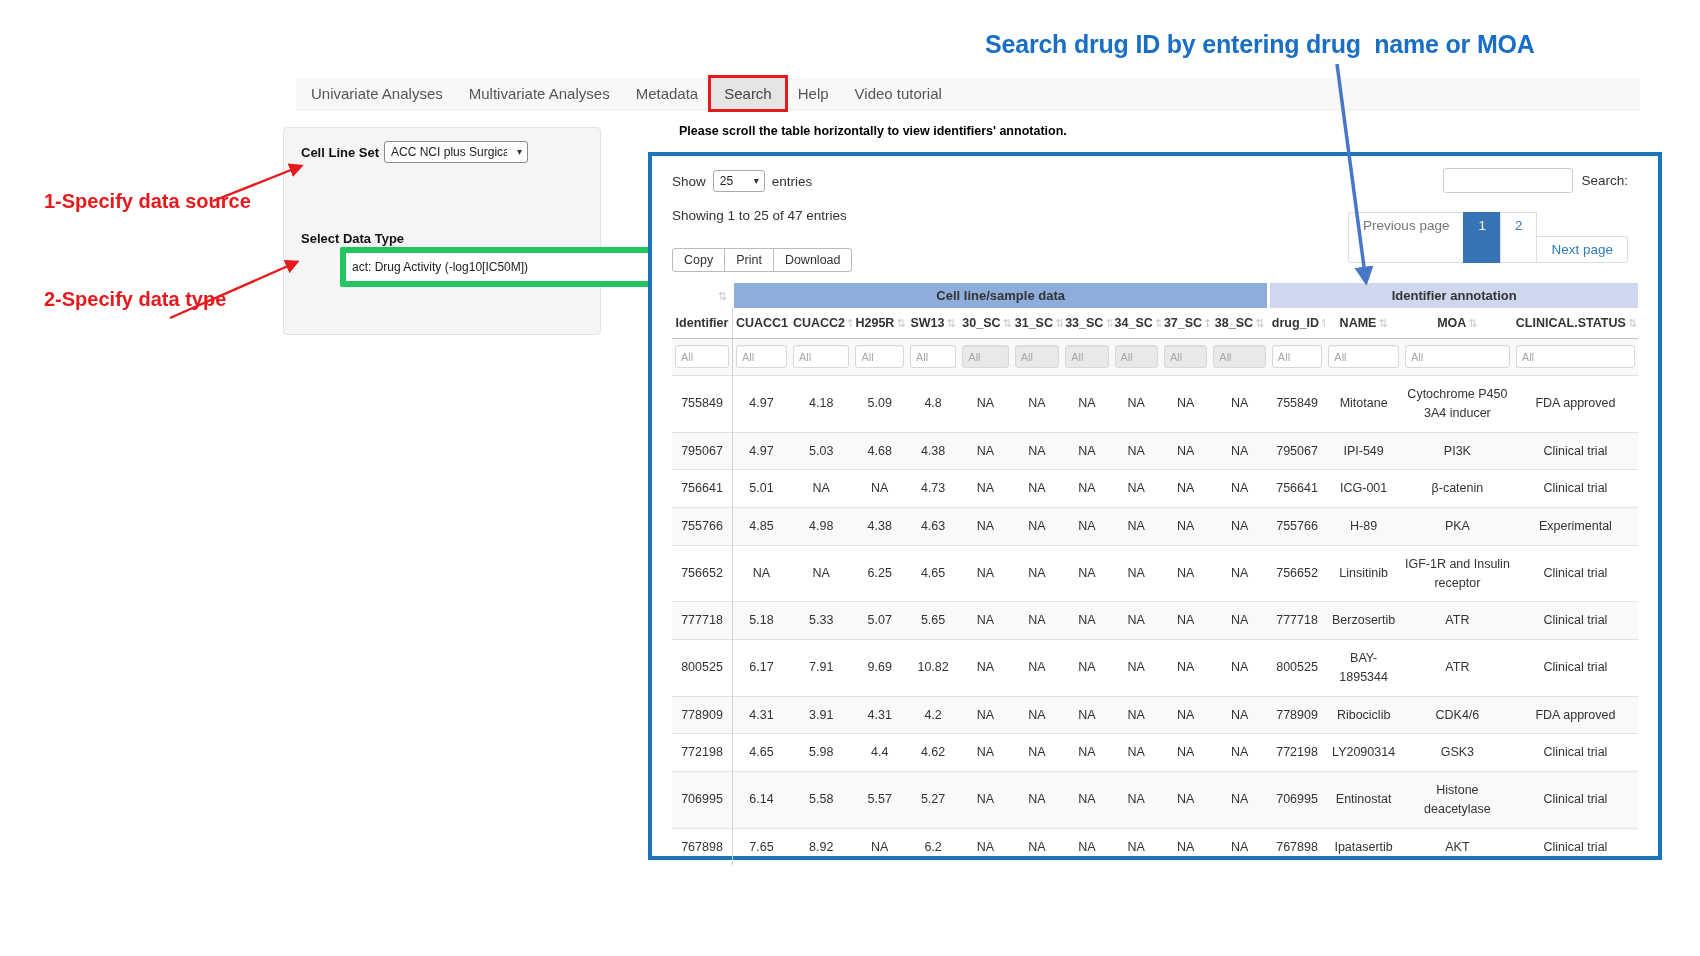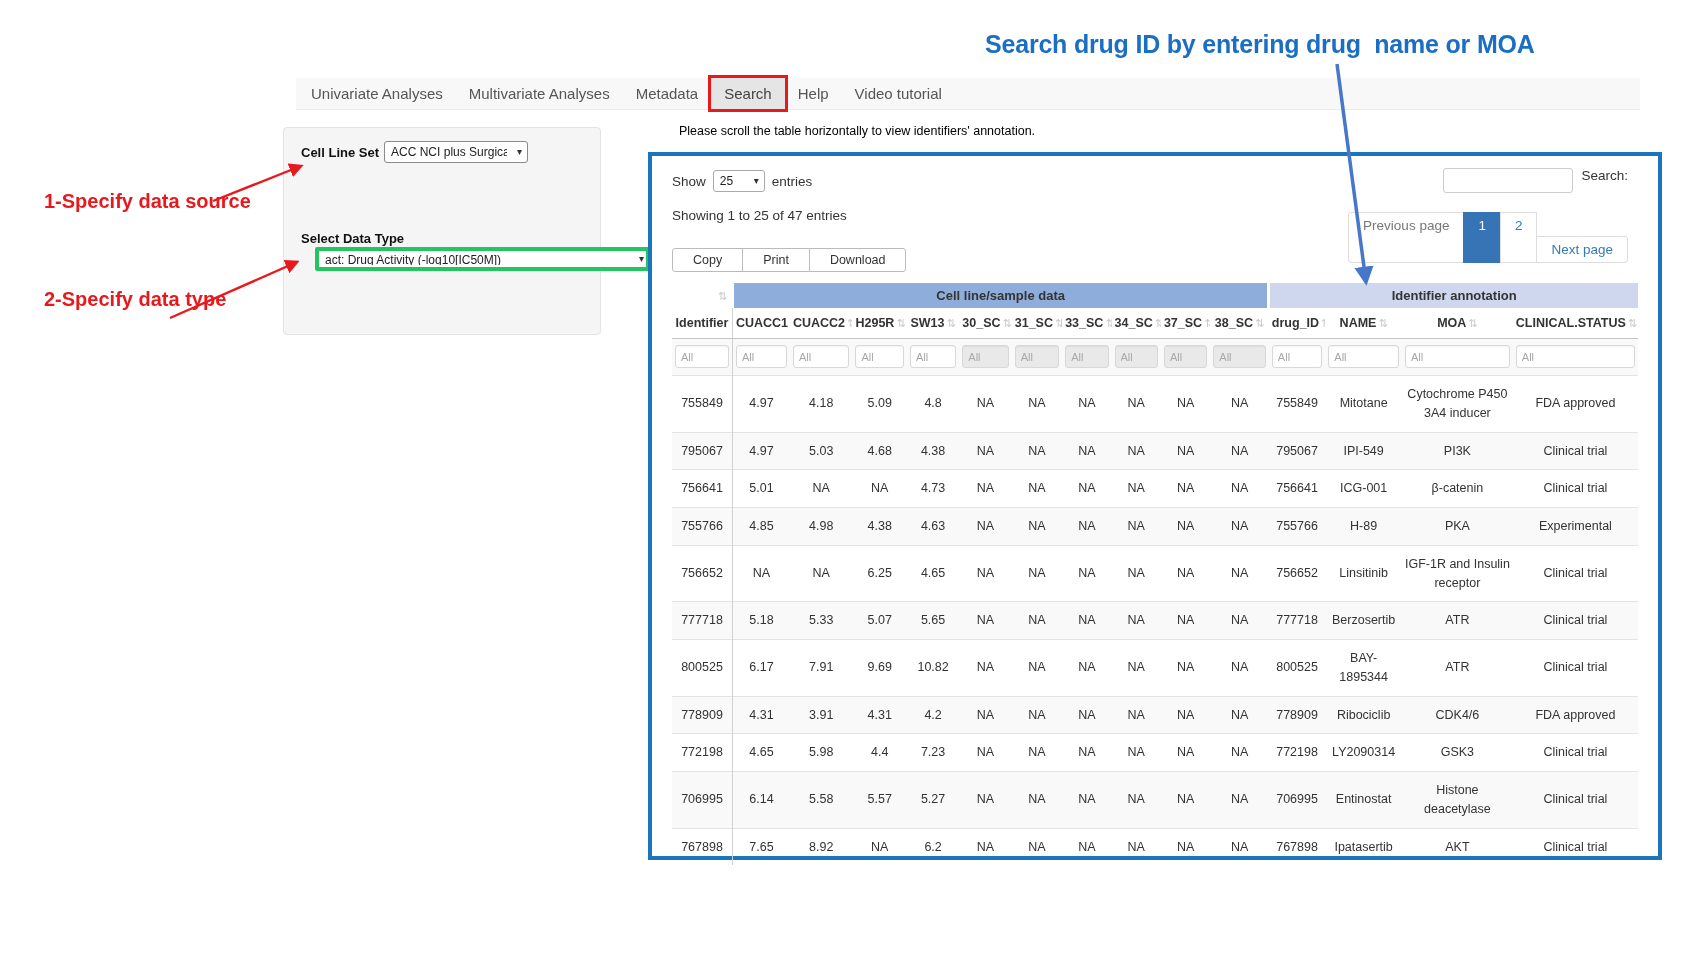--- a/index.html
+++ b/index.html
@@ -27,42 +27,42 @@
              border:1px solid #e3e3e3; border-radius:4px; }
   .cls-row { position:absolute; left:17px; top:13px; display:flex; align-items:center; gap:5px;
              font-size:13px; font-weight:bold; color:#111; }
   .sel-wrap { position:relative; display:inline-block; }
   .sel-wrap::after { content:"▾"; position:absolute; right:6px; top:50%; transform:translateY(-52%);
                      font-size:10px; color:#333; pointer-events:none; }
   select { appearance:none; -webkit-appearance:none; background:#fff; border:1px solid #8a8a8a; border-radius:3px;
            font-size:12px; color:#222; padding:2px 20px 2px 6px; height:22px; font-weight:normal; }
   #dtlabel { position:absolute; left:17px; top:103px; font-size:13px; font-weight:bold; color:#111; }
   #select2wrap { position:absolute; left:31px; top:119px; }
-  #select2wrap select { width:335px; height:24px; border:4px solid #22c55e; border-radius:2px; }
+  #select2wrap select { width:335px; height:40px; border:6px solid #22c55e; border-radius:2px;margin-left:25px; }
 
   
-  .scroll-note { position:absolute; left:668px; top:124px; font-size:12.5px; font-weight:normal; color:#000;padding-left:11px; }
+  .scroll-note { position:absolute; left:668px; top:124px; font-size:12.5px; font-weight:bold; color:#000;padding-left:11px; }
   #dtbox { position:absolute; left:648px; top:152px; width:1014px; height:708px;
            border:4px solid var(--accent-blue,#1b75bc); background:#fff; }
   .show-wrap { position:absolute; left:20px; top:14px; display:flex; align-items:center; gap:7px;
                font-size:13.5px; color:#333; }
   .show-wrap select { border-color:#aaa; width:52px; }
   .showing { position:absolute; left:20px; top:52px; font-size:13.5px; color:#333; }
-  .search-wrap { position:absolute; top:12px; right:30px; display:flex; align-items:flex-start; gap:8px;
+  .search-wrap { position:absolute; top:12px; right:30px; display:flex; align-items:center; gap:8px;
                  font-size:13.5px; color:#333; }
   .search-wrap input { width:130px; height:25px; border:1px solid #ccc; border-radius:3px; padding:0 6px; font-size:12.5px; }
   .pagination { position:absolute; top:56px; right:30px; display:flex; font-size:13.5px; }
   .page-btn { padding:5px 14px; border:1px solid #ddd; margin-left:-1px; color:#777; background:#fff; cursor:pointer; }
   .page-btn:first-child { border-radius:3px 0 0 3px; }
   .page-btn:last-child { border-radius:0 3px 3px 0; }
   .page-btn.num { color:var(--link-blue,#337ab7); }
   .page-btn.active { background:var(--active-page,#3674b5); border-color:var(--active-page,#3674b5); color:#fff; }
   .page-btn.next { color:var(--link-blue,#337ab7);margin-top:24px; }
   .dt-buttons { position:absolute; left:20px; top:92px; display:flex; }
-  .dt-btn { padding:4px 20px; font-size:12.5px; border:1px solid #bbb; margin-left:-1px; background:#fff;
+  .dt-btn { padding:4px 11px; font-size:12.5px; border:1px solid #bbb; margin-left:-1px; background:#fff;
             color:#333; cursor:pointer; }
   .dt-btn:first-child { border-radius:3px 0 0 3px; margin-left:0; }
   .dt-btn:last-child { border-radius:0 3px 3px 0; }
 
   
   #tablewrap { position:absolute; left:20px; top:127px; right:20px; }
   table { width:100%; border-collapse:collapse; table-layout:fixed; color:#333; }
   thead th { font-size:12.5px; font-weight:bold; padding:8px 3px; text-align:center; vertical-align:middle; overflow:hidden; }
   tr.group-row th { padding:5px 4px; font-size:13px; }
   .grp-blue { background:var(--group-blue,#8faddb); border-left:3px solid #fff;margin-top:42px; }
@@ -359,21 +359,21 @@
               <td>778909</td>
               <td>Ribociclib</td>
               <td>CDK4/6</td>
               <td>FDA approved</td>
             </tr>
             <tr>
               <td class="firstcol">772198</td>
               <td>4.65</td>
               <td>5.98</td>
               <td>4.4</td>
-              <td>7.23</td>
+              <td>4.62</td>
               <td>NA</td>
               <td>NA</td>
               <td>NA</td>
               <td>NA</td>
               <td>NA</td>
               <td>NA</td>
               <td>772198</td>
               <td>LY2090314</td>
               <td>GSK3</td>
               <td>Clinical trial</td>

